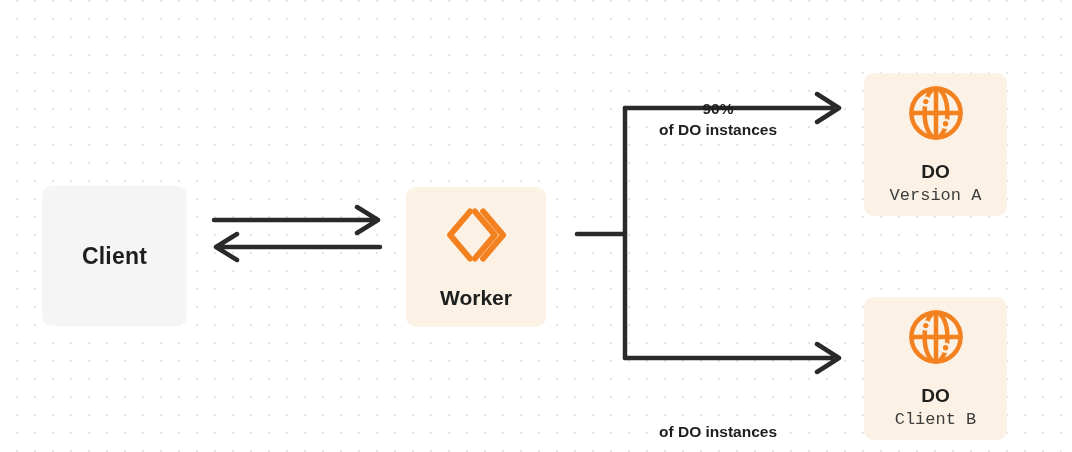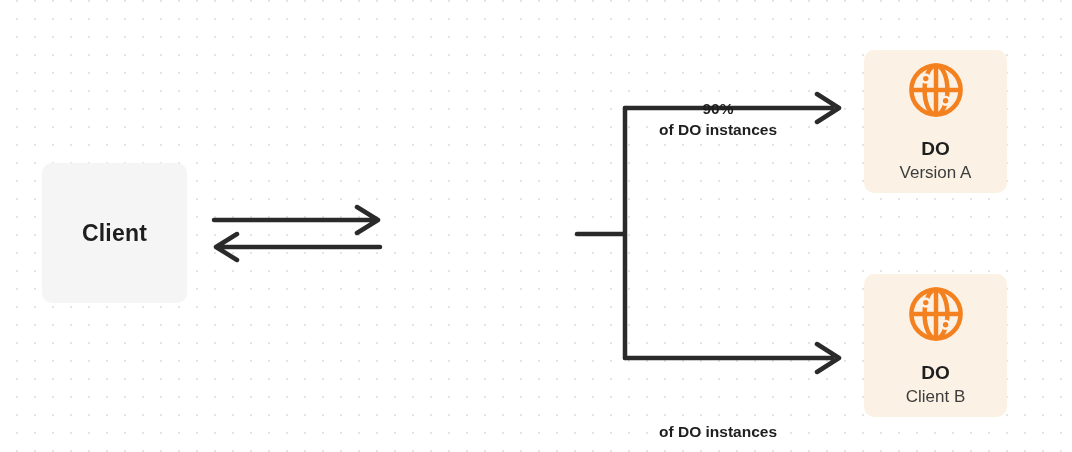--- a/index.html
+++ b/index.html
@@ -23,32 +23,32 @@
     background-size:18px 18px;background-position:8px 10px;
     border-radius:14px;
   }
   .connectors{position:absolute;left:0;top:0;width:1072px;height:452px;}
   .connectors path{
     fill:none;stroke:var(--color-line,#2A2A2A);stroke-width:4.5;
     stroke-linecap:round;stroke-linejoin:round;
   }
   .node{
     position:absolute;border-radius:10px;display:flex;flex-direction:column;
-    align-items:center;justify-content:center;text-align:center;
+    align-items:center;justify-content:center;text-align:center;margin-top:23px;
   }
   .node.gray{background:var(--color-node-gray,#F5F5F6);}
   .node.cream{background:var(--color-node-cream,#FBF2E5);}
   .node-client{left:42px;top:163px;width:145px;height:140px;}
   .node-worker{left:406px;top:164px;width:140px;height:140px;}
   .node-do-a{left:864px;top:50px;width:143px;height:143px;}
   .node-do-b{left:864px;top:274px;width:143px;height:143px;}
   .client-label{font-size:23px;font-weight:bold;color:var(--color-text-dark,#1E1E1E);letter-spacing:.2px;}
   .worker-label{font-size:21px;font-weight:bold;color:var(--color-text-dark,#1E1E1E);margin-top:20px;}
   .do-title{font-size:19px;font-weight:bold;color:var(--color-text-dark,#1E1E1E);margin-top:18px;line-height:22px;}
-  .do-subtitle{font-size:17px;font-weight:normal;color:var(--color-text-secondary,#3D3D3D);line-height:22px;margin-top:2px;}
+  .do-subtitle{font-size:17px;font-weight:normal;color:var(--color-text-secondary,#3D3D3D);line-height:22px;margin-top:2px;font-family:Liberation Mono, monospace;}
   .icon-workers{width:66px;height:62px;display:block;}
   .icon-workers path{fill:none;stroke:var(--color-orange,#F48120);stroke-width:10;stroke-linecap:round;stroke-linejoin:round;}
   .icon-globe{width:60px;height:60px;display:block;}
   .icon-globe .stroked{fill:none;stroke:var(--color-orange,#F48120);stroke-width:7.5;}
   .icon-globe .dot{fill:var(--color-orange,#F48120);stroke:var(--color-node-cream,#FBF2E5);stroke-width:4;}
   .flow-label{
     position:absolute;width:220px;left:608px;text-align:center;
     color:var(--color-text-dark,#1E1E1E);font-weight:bold;font-size:15.5px;line-height:21px;margin-top:48px;
   }
   .flow-label-top{top:50px;}
@@ -64,20 +64,28 @@
     <path d="M380,247 H218 M237,234 L216,247 L237,260"></path>
     <path d="M577,234 H625 M625,108 V358"></path>
     <path d="M625,108 H832 M817,94 L839,108 L817,122"></path>
     <path d="M625,358 H832 M817,344 L839,358 L817,372"></path>
   </svg>
 
   <div class="node gray node-client">
     <span class="client-label">Client</span>
   </div>
 
+  <div class="node cream node-worker">
+    <svg class="icon-workers" viewBox="0 0 112 100" aria-hidden="true">
+      <path d="M46,10 L12,50 L46,90"></path>
+      <path d="M54,10 L88,50 L54,90"></path>
+      <path d="M68,10 L102,50 L68,90"></path>
+    </svg>
+    <span class="worker-label">Worker</span>
+  </div>
 
   <div class="node cream node-do-a">
     <svg class="icon-globe" viewBox="0 0 100 100" aria-hidden="true">
       <circle class="stroked" cx="50" cy="50" r="41"></circle>
       <ellipse class="stroked" cx="50" cy="50" rx="19" ry="41"></ellipse>
       <path class="stroked" d="M50,9 V91 M9,50 H91"></path>
       <circle class="dot" cx="33" cy="31" r="6.5"></circle>
       <circle class="dot" cx="66" cy="68" r="6.5"></circle>
     </svg>
     <span class="do-title">DO</span>

